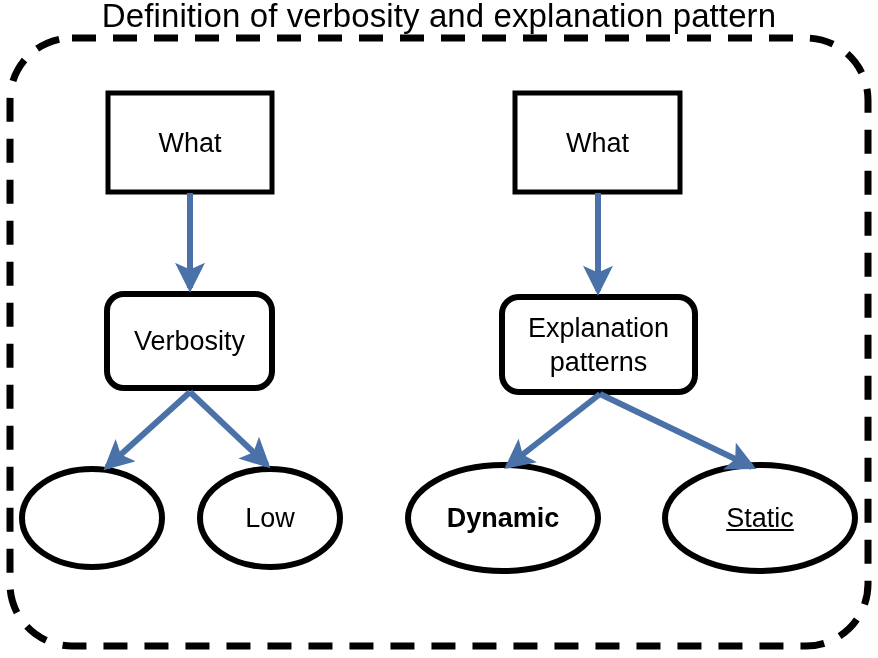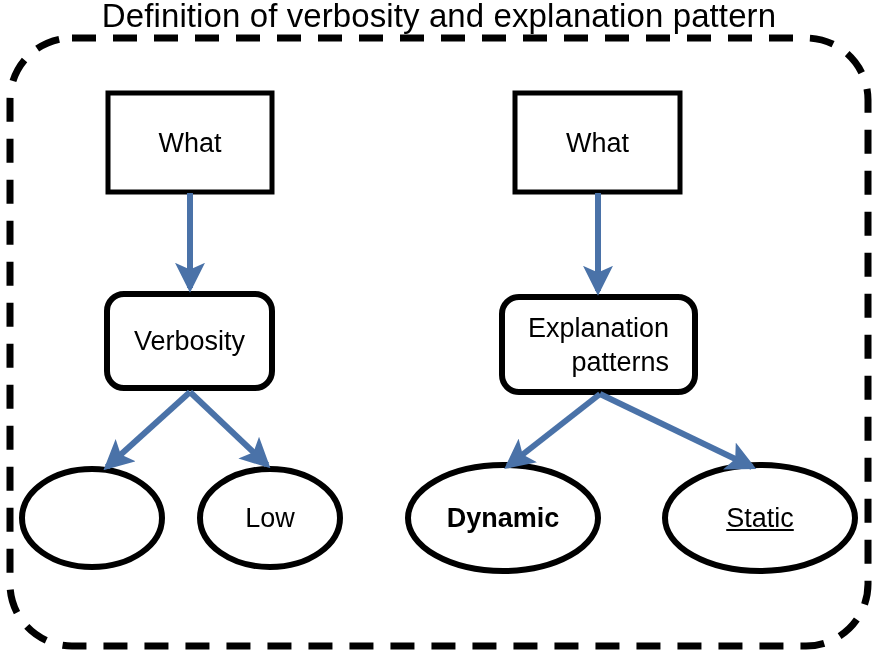--- a/index.html
+++ b/index.html
@@ -45,21 +45,20 @@
     color: #000000;
     font-size: 27px;
     line-height: 32px;
     white-space: pre-line;
     display: flex;
     align-items: center;
     justify-content: center;
   }
   .node-label.two-line {
     line-height: 34px;
-    text-align: right;
   }
 </style>
 </head>
 <body>
 
 <div id="stage">
 
   <div class="figure-title">Definition of verbosity and explanation pattern</div>
 
   <svg id="diagram-svg" viewBox="0 0 878 658">

